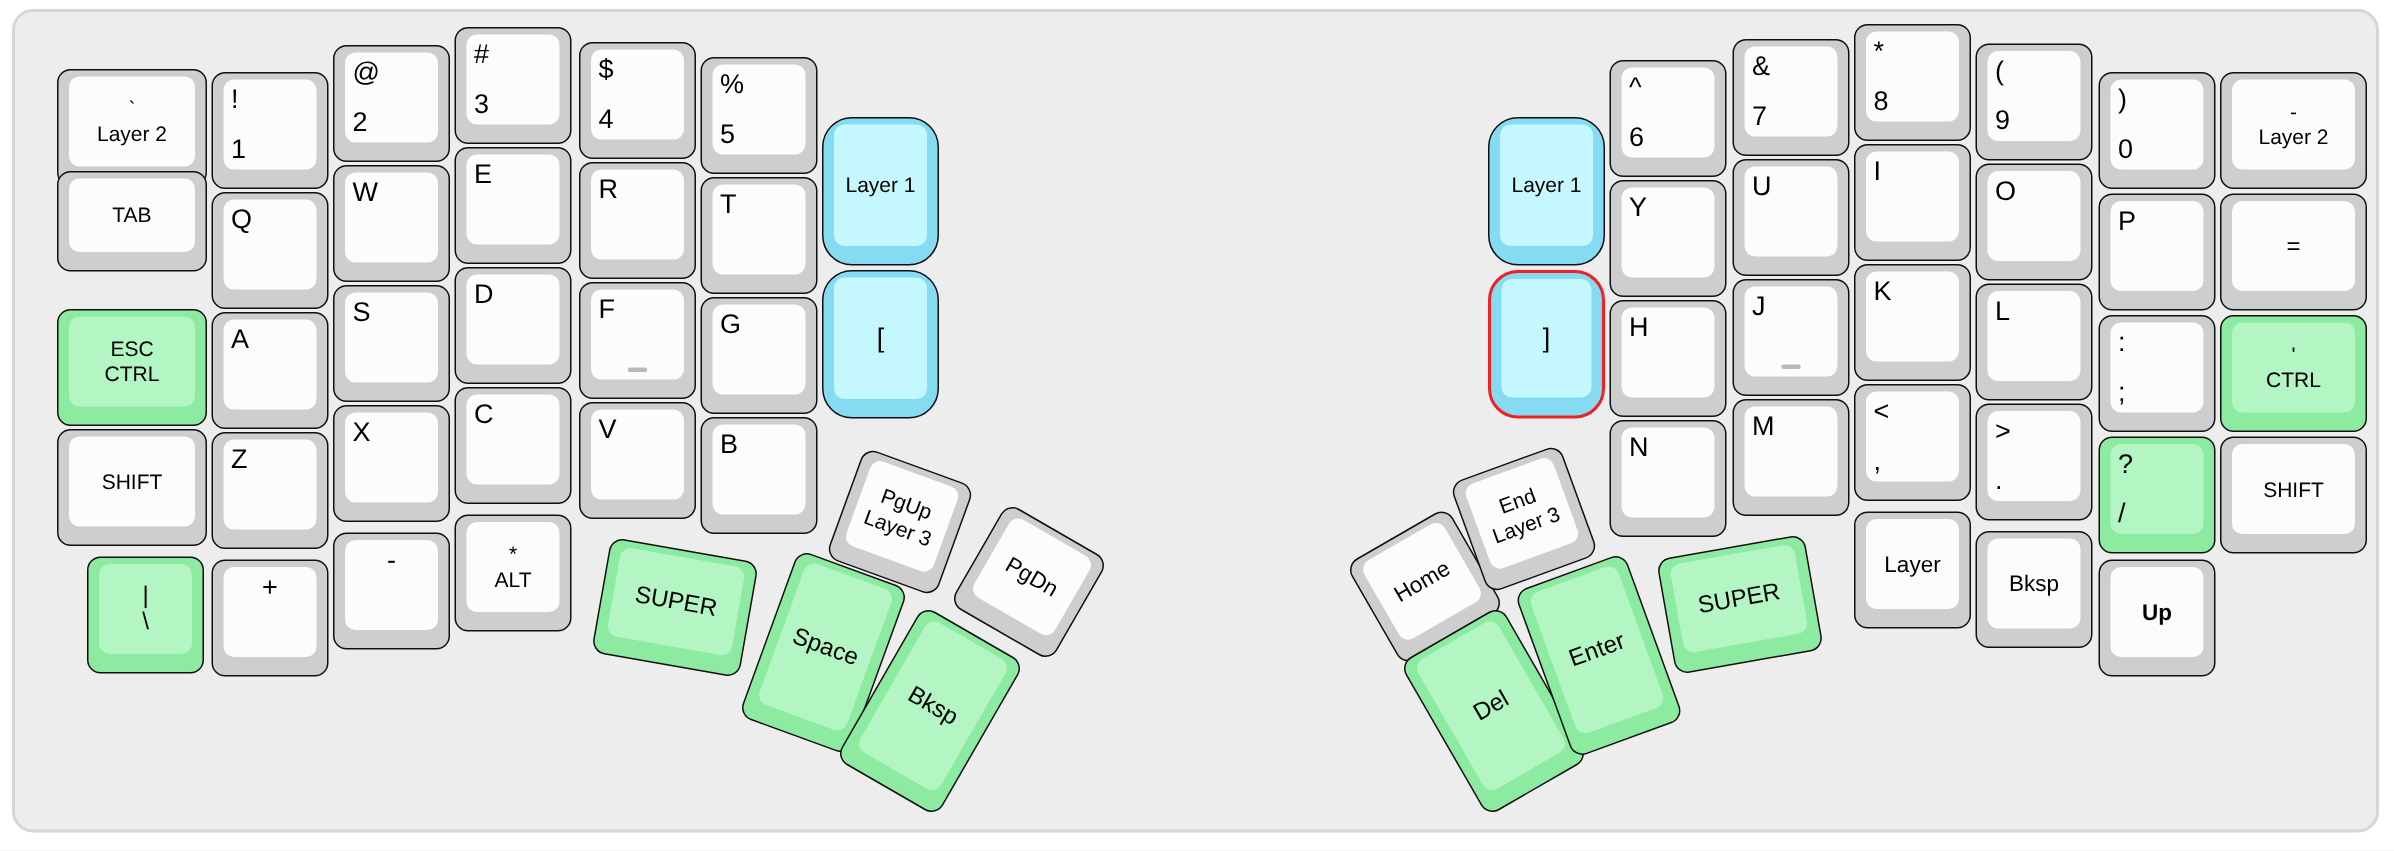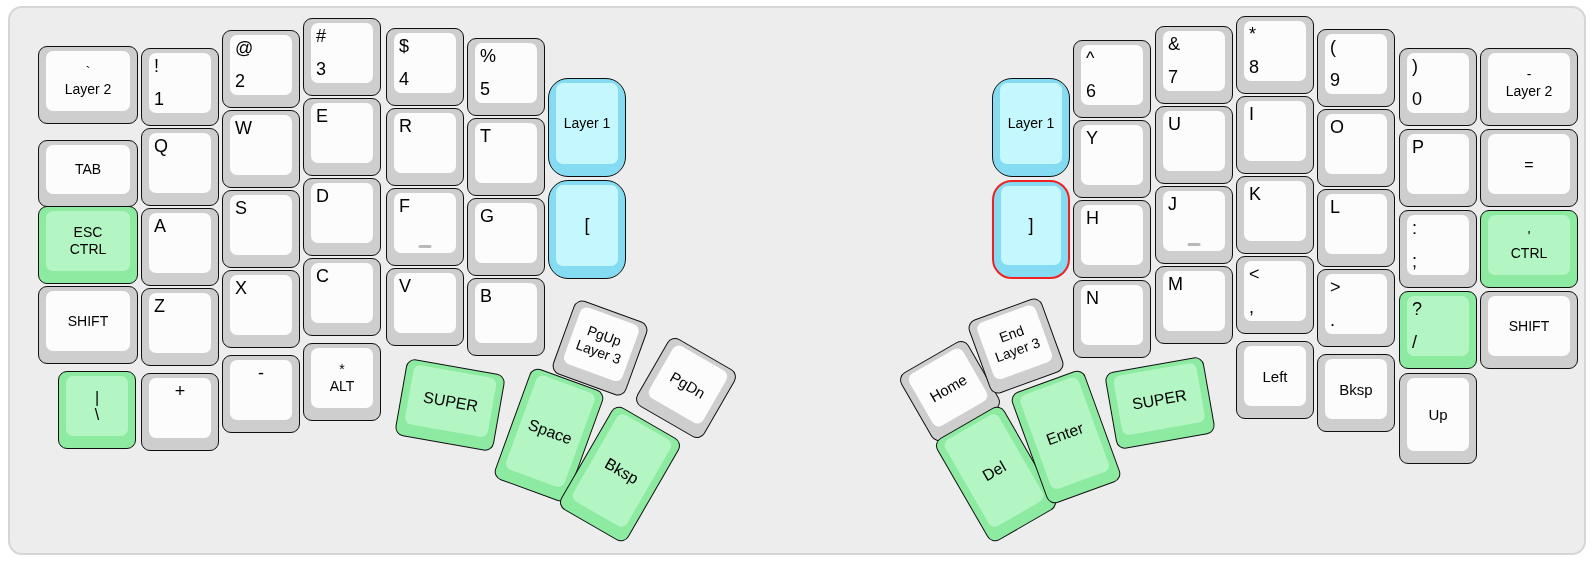--- a/index.html
+++ b/index.html
@@ -47,21 +47,21 @@
   }
 </style>
 </head>
 <body>
 
 <div class="panel"></div>
 <div class="board">
     <div class="key g" style="left: 38px; top: 46px; width: 100px; height: 78px;">
       <div class="keytop ctr"><span>`</span><span>Layer 2</span></div>
     </div>
-    <div class="key g" style="left: 38px; top: 140px; width: 100px; height: 67px;">
+    <div class="key g" style="left: 38px; top: 114px; width: 100px; height: 67px;">
       <div class="keytop ctr"><span>TAB</span></div>
     </div>
     <div class="key n" style="left: 38px; top: 206px; width: 100px; height: 78px;">
       <div class="keytop ctr"><span>ESC</span><span>CTRL</span></div>
     </div>
     <div class="key g" style="left: 38px; top: 286px; width: 100px; height: 78px;">
       <div class="keytop ctr"><span>SHIFT</span></div>
     </div>
     <div class="key n" style="left: 58px; top: 371px; width: 78px; height: 78px;">
       <div class="keytop ctr" style="font-size: 16px;"><span>|</span><span>\</span></div>
@@ -192,21 +192,21 @@
     <div class="key g" style="left: 1236px; top: 96px; width: 78px; height: 78px;">
       <div class="keytop tl"><span>I</span></div>
     </div>
     <div class="key g" style="left: 1236px; top: 176px; width: 78px; height: 78px;">
       <div class="keytop tl"><span>K</span></div>
     </div>
     <div class="key g" style="left: 1236px; top: 256px; width: 78px; height: 78px;">
       <div class="keytop pair"><span>&lt;</span><span>,</span></div>
     </div>
     <div class="key g" style="left: 1236px; top: 341px; width: 78px; height: 78px;">
-      <div class="keytop ctr" style="font-size: 15px;"><span>Left</span></div>
+      <div class="keytop ctr" style="font-size: 15px;"><span>Layer</span></div>
     </div>
     <div class="key g" style="left: 1317px; top: 29px; width: 78px; height: 78px;">
       <div class="keytop pair"><span>(</span><span>9</span></div>
     </div>
     <div class="key g" style="left: 1317px; top: 109px; width: 78px; height: 78px;">
       <div class="keytop tl"><span>O</span></div>
     </div>
     <div class="key g" style="left: 1317px; top: 189px; width: 78px; height: 78px;">
       <div class="keytop tl"><span>L</span></div>
     </div>
@@ -221,21 +221,21 @@
     </div>
     <div class="key g" style="left: 1399px; top: 129px; width: 78px; height: 78px;">
       <div class="keytop tl"><span>P</span></div>
     </div>
     <div class="key g" style="left: 1399px; top: 210px; width: 78px; height: 78px;">
       <div class="keytop pair"><span>:</span><span>;</span></div>
     </div>
     <div class="key n" style="left: 1399px; top: 291px; width: 78px; height: 78px;">
       <div class="keytop pair"><span>?</span><span>/</span></div>
     </div>
-    <div class="key g" style="left: 1399px; top: 373px; width: 78px; height: 91px;">
+    <div class="key g" style="left: 1399px; top: 373px; width: 78px; height: 78px; font-weight: bold;">
       <div class="keytop ctr" style="font-size: 15px;"><span>Up</span></div>
     </div>
     <div class="key g" style="left: 1480px; top: 48px; width: 98px; height: 78px;">
       <div class="keytop ctr"><span>-</span><span>Layer 2</span></div>
     </div>
     <div class="key g" style="left: 1480px; top: 129px; width: 98px; height: 78px;">
       <div class="keytop ctr" style="font-size: 16px;"><span>=</span></div>
     </div>
     <div class="key n" style="left: 1480px; top: 210px; width: 98px; height: 78px;">
       <div class="keytop ctr"><span>'</span><span>CTRL</span></div>

